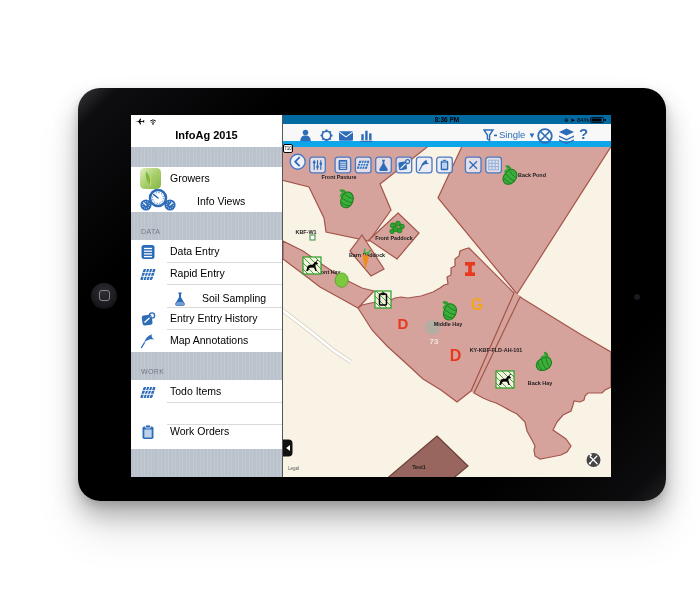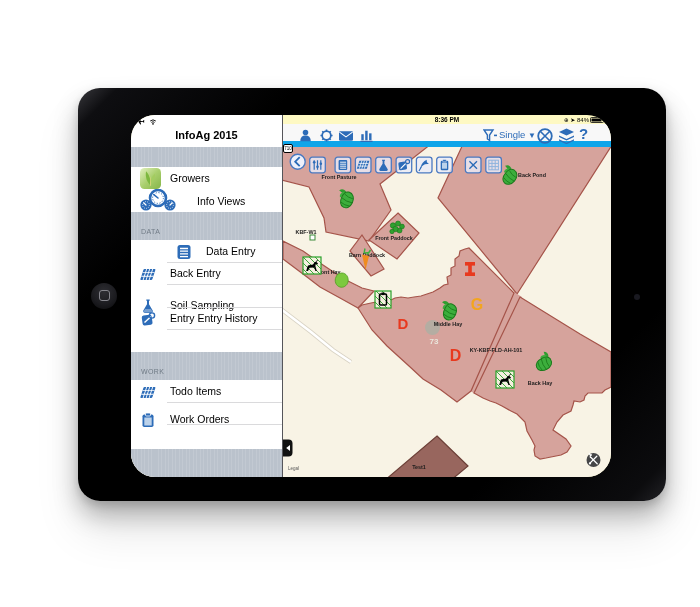--- a/index.html
+++ b/index.html
@@ -5,21 +5,21 @@
   html,body{margin:0;padding:0;background:#fff;width:700px;height:607px;overflow:hidden;}
   *{box-sizing:border-box;font-family:"Liberation Sans",sans-serif;}
   .abs{position:absolute;}
   #ipad{position:absolute;left:78px;top:88px;width:588px;height:413px;border-radius:22px;
     background:linear-gradient(135deg,#38383c 0%,#0e0e11 4%,#000 22%,#000 80%,#0c0c0e 96%,#222226 100%);
     box-shadow:0 14px 24px rgba(0,0,0,0.26), 0 30px 45px rgba(0,0,0,0.10), 0 4px 8px rgba(0,0,0,0.14);}
   #homebtn{position:absolute;left:91px;top:283px;width:26px;height:26px;border-radius:50%;
     background:radial-gradient(circle at 50% 35%,#2e2e33 0%,#1c1c20 55%,#0a0a0c 100%);}
   #homesq{position:absolute;left:99px;top:290px;width:11px;height:11px;border:1.6px solid #85858c;border-radius:3px;}
   #camera{position:absolute;left:634px;top:294px;width:6px;height:6px;border-radius:50%;background:#191920;}
-  #screen{position:absolute;left:131px;top:115px;width:480px;height:362px;background:#fef9c3;overflow:hidden;border-radius:24px;}
+  #screen{position:absolute;left:131px;top:115px;width:480px;height:362px;background:#0369a1;overflow:hidden;}
   #sidebar{position:absolute;left:0;top:0;width:152px;height:362px;background:#fff;border-right:1px solid #55555a;}
   .band{position:absolute;left:0;width:151px;
     background:repeating-linear-gradient(90deg,#bac2cc 0px,#bac2cc 2.5px,#c2c9d2 2.5px,#c2c9d2 3.5px);}
   .sechead{position:absolute;left:10px;font-size:7px;color:#707b86;letter-spacing:0.4px;}
   .mrow{position:absolute;left:0;width:165px;height:22px;}
   .mrow .txt{position:absolute;left:39px;top:50%;transform:translateY(-50%);font-size:10.5px;color:#000;}
   .sep{position:absolute;left:36px;right:0;height:1px;background:#dadadc;}
   .icw{position:absolute;left:9px;top:3.5px;width:16px;height:16px;}
   #mappane{position:absolute;left:152px;top:0;width:328px;height:362px;}
   #mapnav{position:absolute;left:0;top:9px;width:328px;height:23px;background:#f8f8f8;border-bottom:6px solid #0ea5e9;}
@@ -81,21 +81,21 @@
         <circle cx="31" cy="16" r="5.6" fill="#2d6cb8"></circle>
         <circle cx="31" cy="16" r="3.4" fill="none" stroke="#fff" stroke-width="0.8" stroke-dasharray="0.9 1.2"></circle>
         <path d="M31,16 L33.4,13.8" stroke="#fff" stroke-width="1.2" stroke-linecap="round"></path>
       </svg>
       <div class="txt" style="left:54px;margin-left:12px;">Info Views</div>
     </div>
 
     <div class="band" style="top:97px;height:28px;"></div>
     <div class="sechead" style="top:113px;">DATA</div>
 
-    <div class="mrow" style="top:125px;margin-left:36px;">
+    <div class="mrow" style="top:125px;">
 
       <svg class="icw" viewBox="0 0 16 16">
           <rect x="1.5" y="1" width="13" height="14" rx="2.5" fill="#2d6cb8"></rect>
           <g stroke="#fff" stroke-width="1.3">
             <line x1="4" y1="4.5" x2="12" y2="4.5"></line>
             <line x1="4" y1="7.2" x2="12" y2="7.2"></line>
             <line x1="4" y1="9.9" x2="12" y2="9.9"></line>
             <line x1="4" y1="12.6" x2="12" y2="12.6"></line>
           </g>
         </svg>
@@ -110,25 +110,25 @@
             <rect x="3" y="1" width="12" height="11" rx="1" fill="#2d6cb8"></rect>
             <g stroke="#fff" stroke-width="0.9">
               <line x1="3" y1="4.6" x2="15" y2="4.6"></line>
               <line x1="3" y1="8.2" x2="15" y2="8.2"></line>
               <line x1="6" y1="1" x2="6" y2="12"></line>
               <line x1="9" y1="1" x2="9" y2="12"></line>
               <line x1="12" y1="1" x2="12" y2="12"></line>
             </g>
           </g>
         </svg>
-      <div class="txt">Back Entry</div>
+      <div class="txt">Rapid Entry</div>
     </div>
     <div class="sep" style="top:169px;"></div>
 
-    <div class="mrow" style="top:179px;">
+    <div class="mrow" style="top:172px;margin-left:32px;">
 
       <svg class="icw" viewBox="0 0 16 16">
           <path d="M6.3,1.5 h3.4 v1.2 h-0.7 v3.5 l3.7,6.3 a1.6,1.6 0 0 1 -1.4,2.4 h-6.6 a1.6,1.6 0 0 1 -1.4,-2.4 l3.7,-6.3 v-3.5 h-0.7 Z" fill="#2d6cb8"></path>
           <path d="M5.1,11 h5.8 l1.6,2.6 a0.7,0.7 0 0 1 -0.6,1 h-7.8 a0.7,0.7 0 0 1 -0.6,-1 Z" fill="#fff" opacity="0.35"></path>
         </svg>
       <div class="txt">Soil Sampling</div>
     </div>
     <div class="sep" style="top:192px;"></div>
 
     <div class="mrow" style="top:192px;">
@@ -137,20 +137,28 @@
           <g transform="rotate(-8 8 8)">
             <rect x="2" y="4" width="10" height="10" rx="2" fill="#2d6cb8"></rect>
           </g>
           <path d="M4.5,11.5 L11,5.5" stroke="#fff" stroke-width="1.4"></path>
           <circle cx="12" cy="4.5" r="2.6" fill="none" stroke="#2d6cb8" stroke-width="1.4"></circle>
         </svg>
       <div class="txt">Entry Entry History</div>
     </div>
     <div class="sep" style="top:214px;"></div>
 
+    <div class="mrow" style="top:214.3px;">
+
+      <svg class="icw" viewBox="0 0 16 16">
+          <path d="M2.5,12.5 C5.5,7.5 8,5.5 14.5,6.5 C12,5 11.2,3.8 11.8,1.2 C7.5,2.8 5,6 3.8,10.5 Z" fill="#2d6cb8"></path>
+          <path d="M1.2,15 L4.6,9.5" stroke="#2d6cb8" stroke-width="1.4"></path>
+        </svg>
+      <div class="txt">Map Annotations</div>
+    </div>
 
     <div class="band" style="top:236.6px;height:28px;"></div>
     <div class="sechead" style="top:252.6px;">WORK</div>
 
     <div class="mrow" style="top:265px;padding-left:20px;">
 
       <svg class="icw" viewBox="0 0 16 16">
           <g transform="translate(1,2) skewX(-18)">
             <rect x="3" y="1" width="12" height="11" rx="1" fill="#2d6cb8"></rect>
             <g stroke="#fff" stroke-width="0.9">
@@ -159,21 +167,21 @@
               <line x1="6" y1="1" x2="6" y2="12"></line>
               <line x1="9" y1="1" x2="9" y2="12"></line>
               <line x1="12" y1="1" x2="12" y2="12"></line>
             </g>
           </g>
         </svg>
       <div class="txt">Todo Items</div>
     </div>
     <div class="sep" style="top:287px;"></div>
 
-    <div class="mrow" style="top:293px;">
+    <div class="mrow" style="top:305px;">
 
       <svg class="icw" viewBox="0 0 16 16">
           <rect x="2.5" y="2.5" width="11" height="12.5" rx="1.8" fill="#2d6cb8"></rect>
           <rect x="5.5" y="1" width="5" height="3" rx="1" fill="#2d6cb8" stroke="#fff" stroke-width="0.8"></rect>
           <rect x="4.3" y="5.5" width="7.4" height="8" fill="#bcd2ea"></rect>
         </svg>
       <div class="txt">Work Orders</div>
     </div>
     <div class="sep" style="top:309px;"></div>
 

